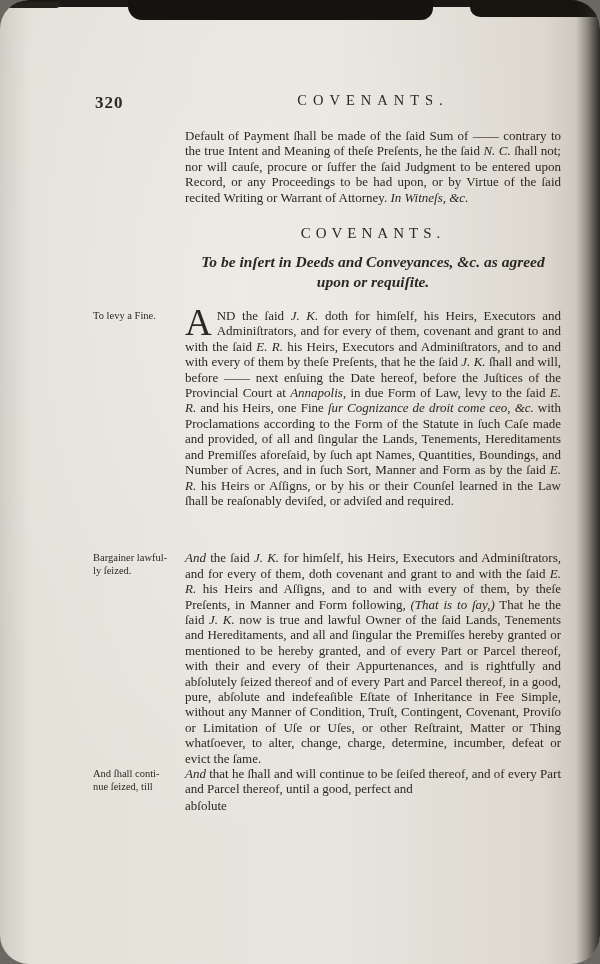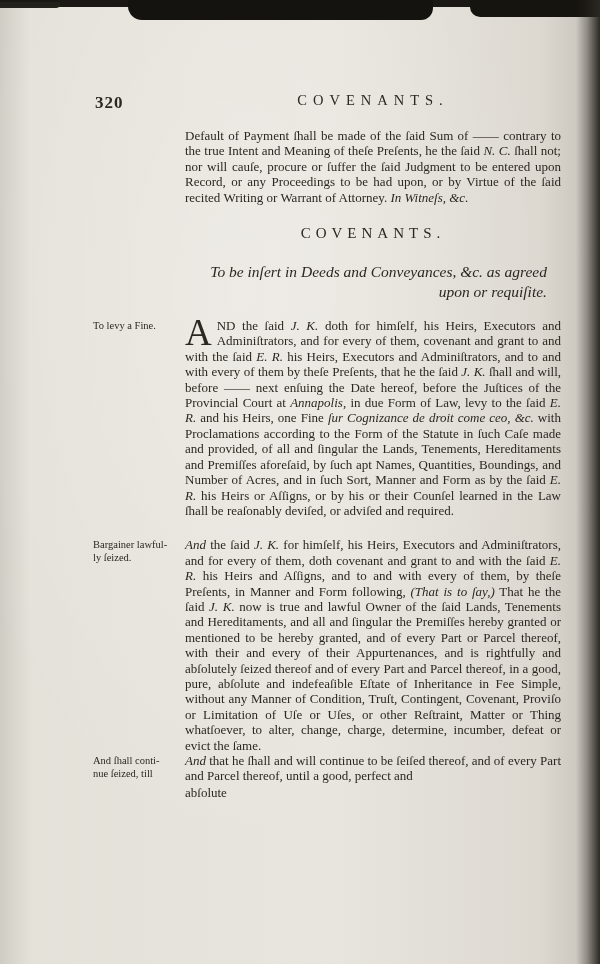--- a/index.html
+++ b/index.html
@@ -8,43 +8,44 @@
     position: relative;
     width: 600px;
     height: 964px;
     margin: 0 auto;
     overflow: hidden;
     background:
       radial-gradient(ellipse at 40% 30%, rgba(255,255,255,0.25) 0%, rgba(255,255,255,0) 60%),
       linear-gradient(90deg, #cfccc4 0%, #e4e1d9 5%, #e8e5de 55%, #ddd9d1 90%, #c3bfb6 100%);
     font-family: "Liberation Serif", "DejaVu Serif", serif;
     color: #2b2821;
+    border-radius: 29px;
   }
   
   .band-top { position: absolute; top: 0; left: 0; width: 100%; height: 7px; background: #1a1815; }
   .band-top-blob { position: absolute; top: 0; left: 128px; width: 305px; height: 20px; background: #141310; border-radius: 0 0 12px 14px; }
   .band-top-right { position: absolute; top: 0; right: 0; width: 130px; height: 17px; background: #16140f; border-radius: 0 0 0 10px; }
   .band-right { position: absolute; top: 0; right: 0; width: 24px; height: 100%;
     background: linear-gradient(90deg, rgba(42,39,33,0) 0%, rgba(42,39,33,0.35) 45%, #2c2923 100%); }
   .smudge-left-top { position: absolute; top: 2px; left: 0; width: 60px; height: 6px; background: #23211c; border-radius: 0 0 4px 0; }
 
   .content { position: absolute; left: 185px; top: 92px; width: 376px; }
 
   .head-row { position: relative; height: 22px; margin-bottom: 14px; }
   .page-number { position: absolute; left: -90px; top: 1px; font-weight: bold; font-size: 17px; letter-spacing: 1px; }
   .running-head { display: block; text-align: center; font-size: 14.5px; letter-spacing: 6px; }
 
   p.para { font-size: 13px; line-height: 15.4px; text-align: justify; }
 
   .section-heading { margin-top: 20px; text-align: center; font-size: 15px; letter-spacing: 5px; font-weight: normal; }
-  .subtitle { margin-top: 20px; text-align: right; font-style: italic; font-size: 15.5px; line-height: 20px; padding: 0 14px; }
+  .subtitle { margin-top: 10px; text-align: center; font-style: italic; font-size: 15.5px; line-height: 20px; padding: 0 14px; font-weight: bold; }
 
   .block { position: relative; }
   .block-levy { margin-top: 16px; }
-  .block-bargainer { margin-top: 19px; }
+  .block-bargainer { margin-top: 42px; }
   .block-continue { margin-top: 0; }
 
   .margin-note {
     position: absolute; left: -92px; top: 2px; width: 86px;
     font-size: 10.5px; line-height: 12.5px; white-space: pre-line;
   }
   .dropcap {
     float: left;
     font-size: 37px; line-height: 28px;
     padding: 1px 5px 0 0;

